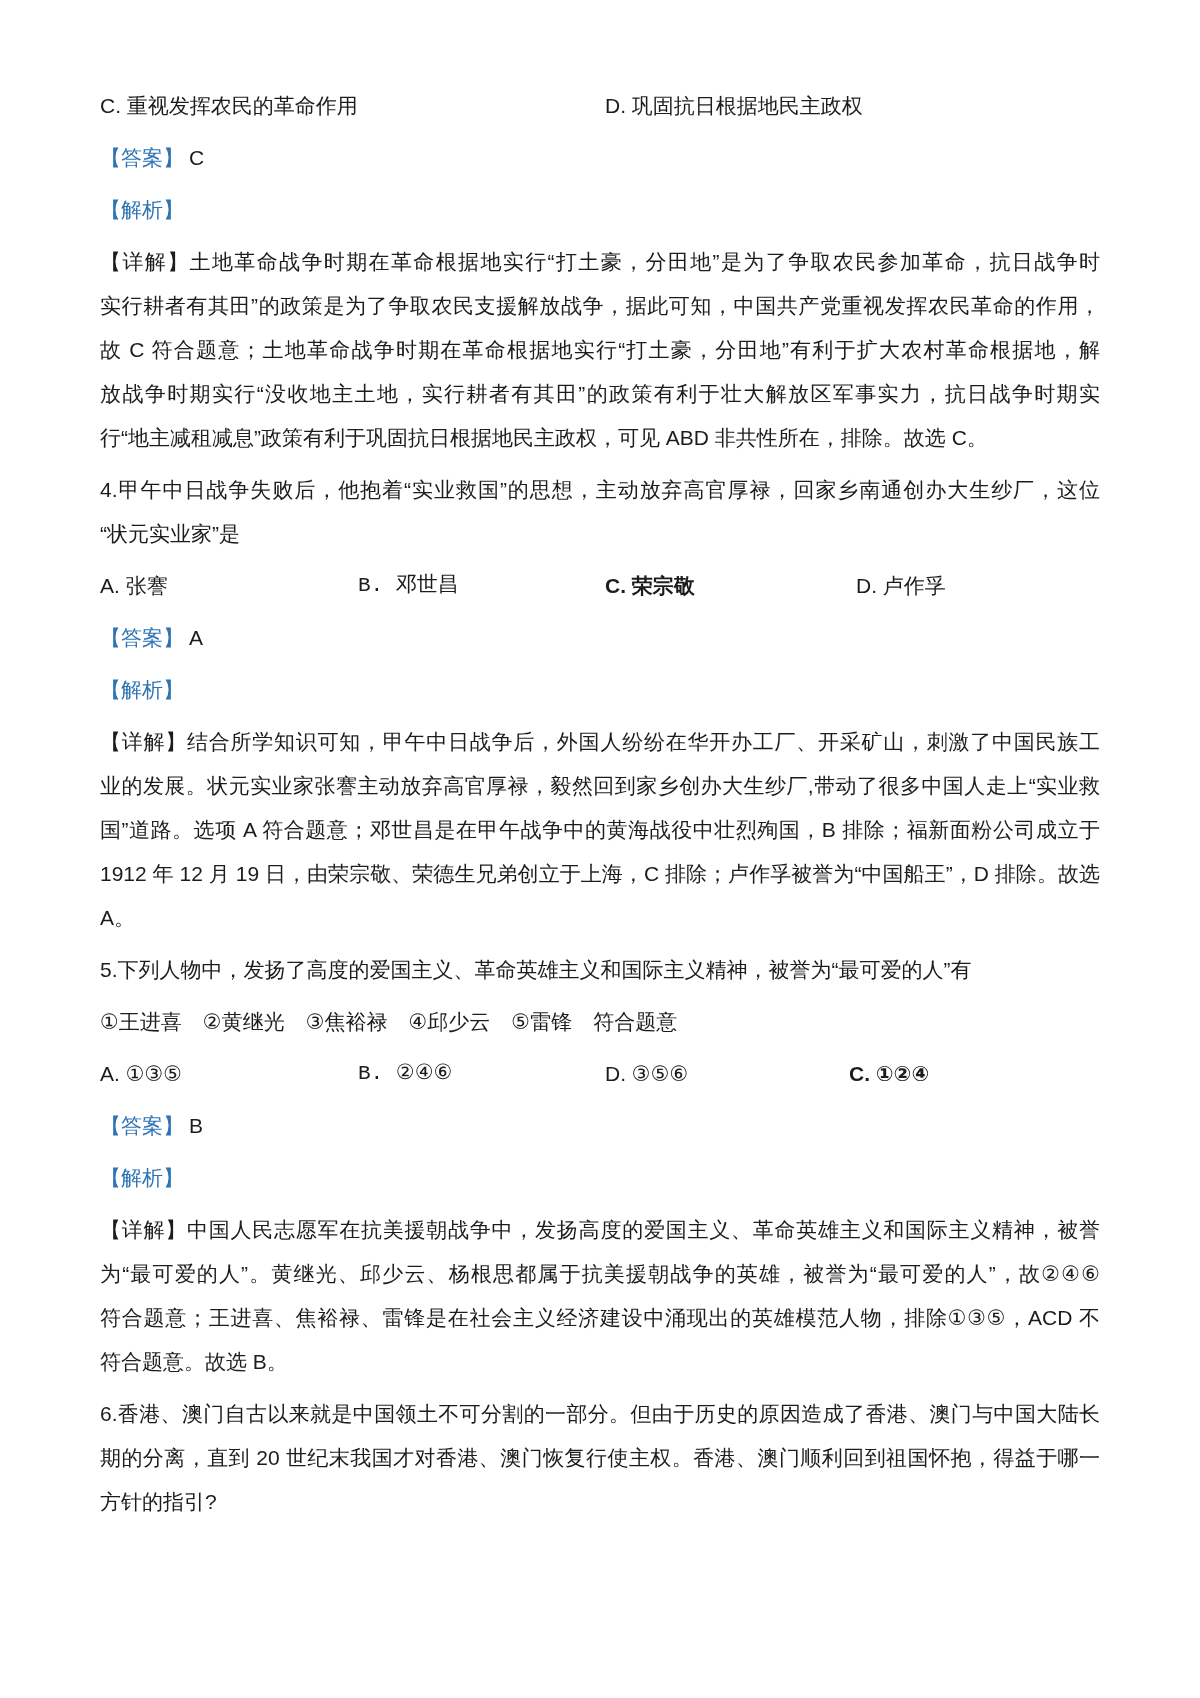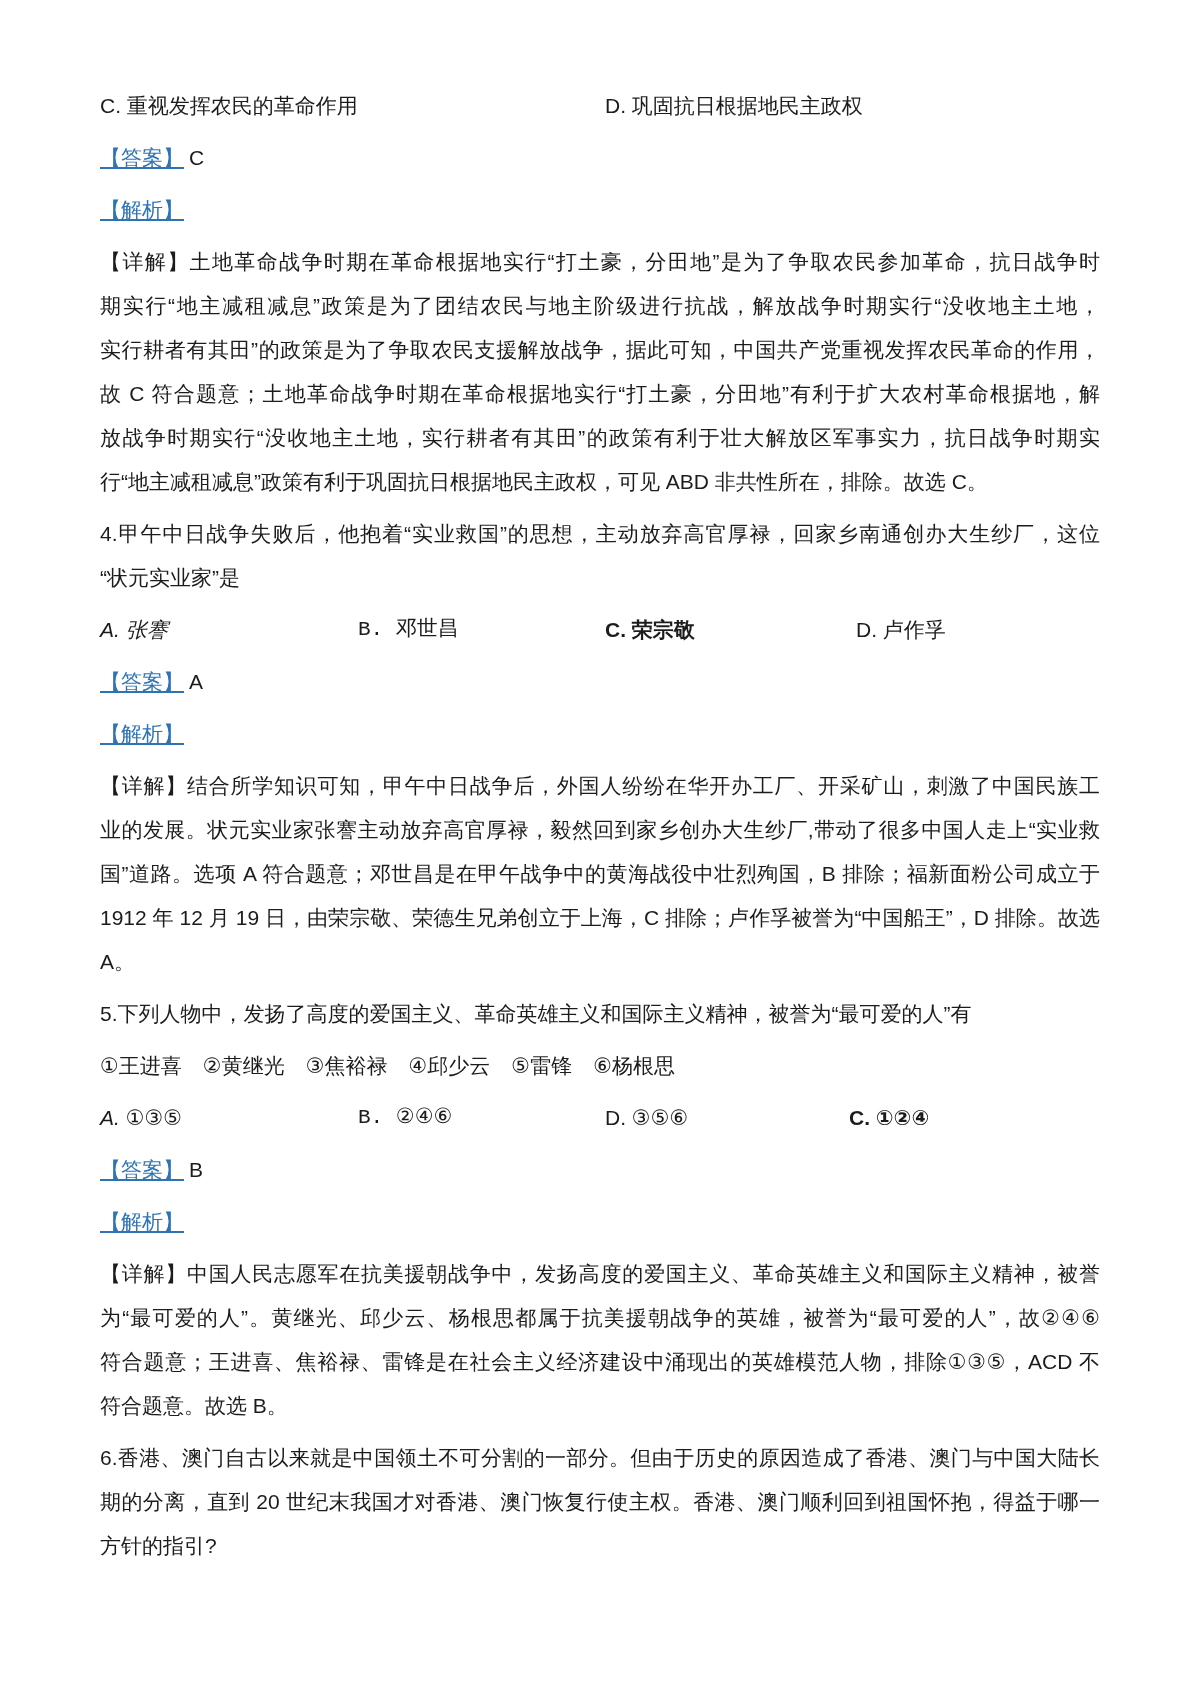--- a/index.html
+++ b/index.html
@@ -14,27 +14,27 @@
     font-family: "Liberation Sans", "DejaVu Sans", sans-serif;
     font-size: 21px;
     line-height: 44px;
   }
   .blk { margin: 0 0 8px 0; }
   .para { }
   .jline { text-align: justify; text-align-last: justify; }
   .lline { text-align: left; }
   .opt-row { display: flex; }
   .opt { flex: none; white-space: nowrap; }
-  .c1 { width: 258px; font-style: italic; }
+  .c1 { width: 258px; }
   .c2 { width: 247px; font-family: Liberation Mono, monospace; }
   .c3 { width: 251px; font-weight: bold; }
   .c4 { flex: 1; }
   .cd1 { width: 505px; }
   .cd2 { flex: 1; }
-  .blue { color: #2E74B5; text-decoration: underline; }
+  .blue { color: #2E74B5; }
   .ansletter { margin-left: 5px; }
 </style>
 </head>
 <body>
 
 <div class="page">
 
   <div class="blk opt-row">
     <span class="opt cd1">C. 重视发挥农民的革命作用</span>
     <span class="opt cd2">D. 巩固抗日根据地民主政权</span>
@@ -43,21 +43,20 @@
   <div class="blk lline">
     <span class="blue">【答案】</span><span class="ansletter">C</span>
   </div>
 
   <div class="blk lline">
     <span class="blue">【解析】</span>
   </div>
 
   <div class="blk para">
     <div class="jline">【详解】土地革命战争时期在革命根据地实行“打土豪，分田地”是为了争取农民参加革命，抗日战争时</div>
-    <div class="jline">期实行“地主减租减息”政策是为了团结农民与地主阶级进行抗战，解放战争时期实行“没收地主土地，</div>
     <div class="jline">实行耕者有其田”的政策是为了争取农民支援解放战争，据此可知，中国共产党重视发挥农民革命的作用，</div>
     <div class="jline">故 C 符合题意；土地革命战争时期在革命根据地实行“打土豪，分田地”有利于扩大农村革命根据地，解</div>
     <div class="jline">放战争时期实行“没收地主土地，实行耕者有其田”的政策有利于壮大解放区军事实力，抗日战争时期实</div>
     <div class="lline">行“地主减租减息”政策有利于巩固抗日根据地民主政权，可见 ABD 非共性所在，排除。故选 C。</div>
   </div>
 
   <div class="blk para">
     <div class="jline">4.甲午中日战争失败后，他抱着“实业救国”的思想，主动放弃高官厚禄，回家乡南通创办大生纱厂，这位</div>
     <div class="lline">“状元实业家”是</div>
   </div>
@@ -80,21 +79,21 @@
   <div class="blk para">
     <div class="jline">【详解】结合所学知识可知，甲午中日战争后，外国人纷纷在华开办工厂、开采矿山，刺激了中国民族工</div>
     <div class="jline">业的发展。状元实业家张謇主动放弃高官厚禄，毅然回到家乡创办大生纱厂,带动了很多中国人走上“实业救</div>
     <div class="jline">国”道路。选项 A 符合题意；邓世昌是在甲午战争中的黄海战役中壮烈殉国，B 排除；福新面粉公司成立于</div>
     <div class="jline">1912 年 12 月 19 日，由荣宗敬、荣德生兄弟创立于上海，C 排除；卢作孚被誉为“中国船王”，D 排除。故选</div>
     <div class="lline">A。</div>
   </div>
 
   <div class="blk lline">5.下列人物中，发扬了高度的爱国主义、革命英雄主义和国际主义精神，被誉为“最可爱的人”有</div>
 
-  <div class="blk lline">①王进喜　②黄继光　③焦裕禄　④邱少云　⑤雷锋　⑥杨根思</div>
+  <div class="blk lline">①王进喜　②黄继光　③焦裕禄　④邱少云　⑤雷锋　符合题意</div>
 
   <div class="blk opt-row">
     <span class="opt c1">A. ①③⑤</span>
     <span class="opt c2">B. ②④⑥</span>
     <span class="opt c4">D. ③⑤⑥</span>
     <span class="opt c3">C. ①②④</span>
   </div>
 
   <div class="blk lline">
     <span class="blue">【答案】</span><span class="ansletter">B</span>

